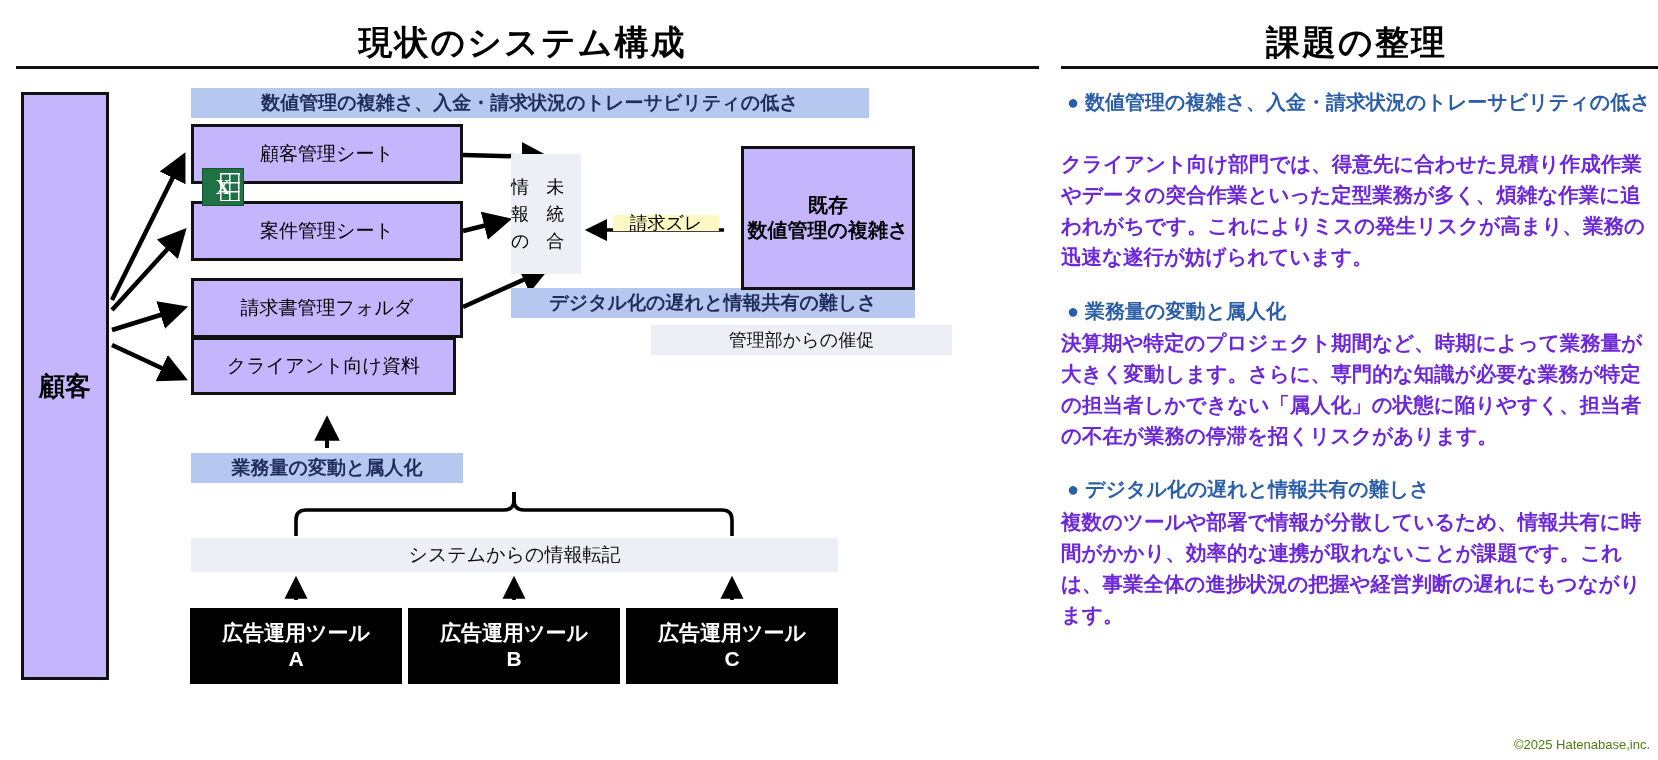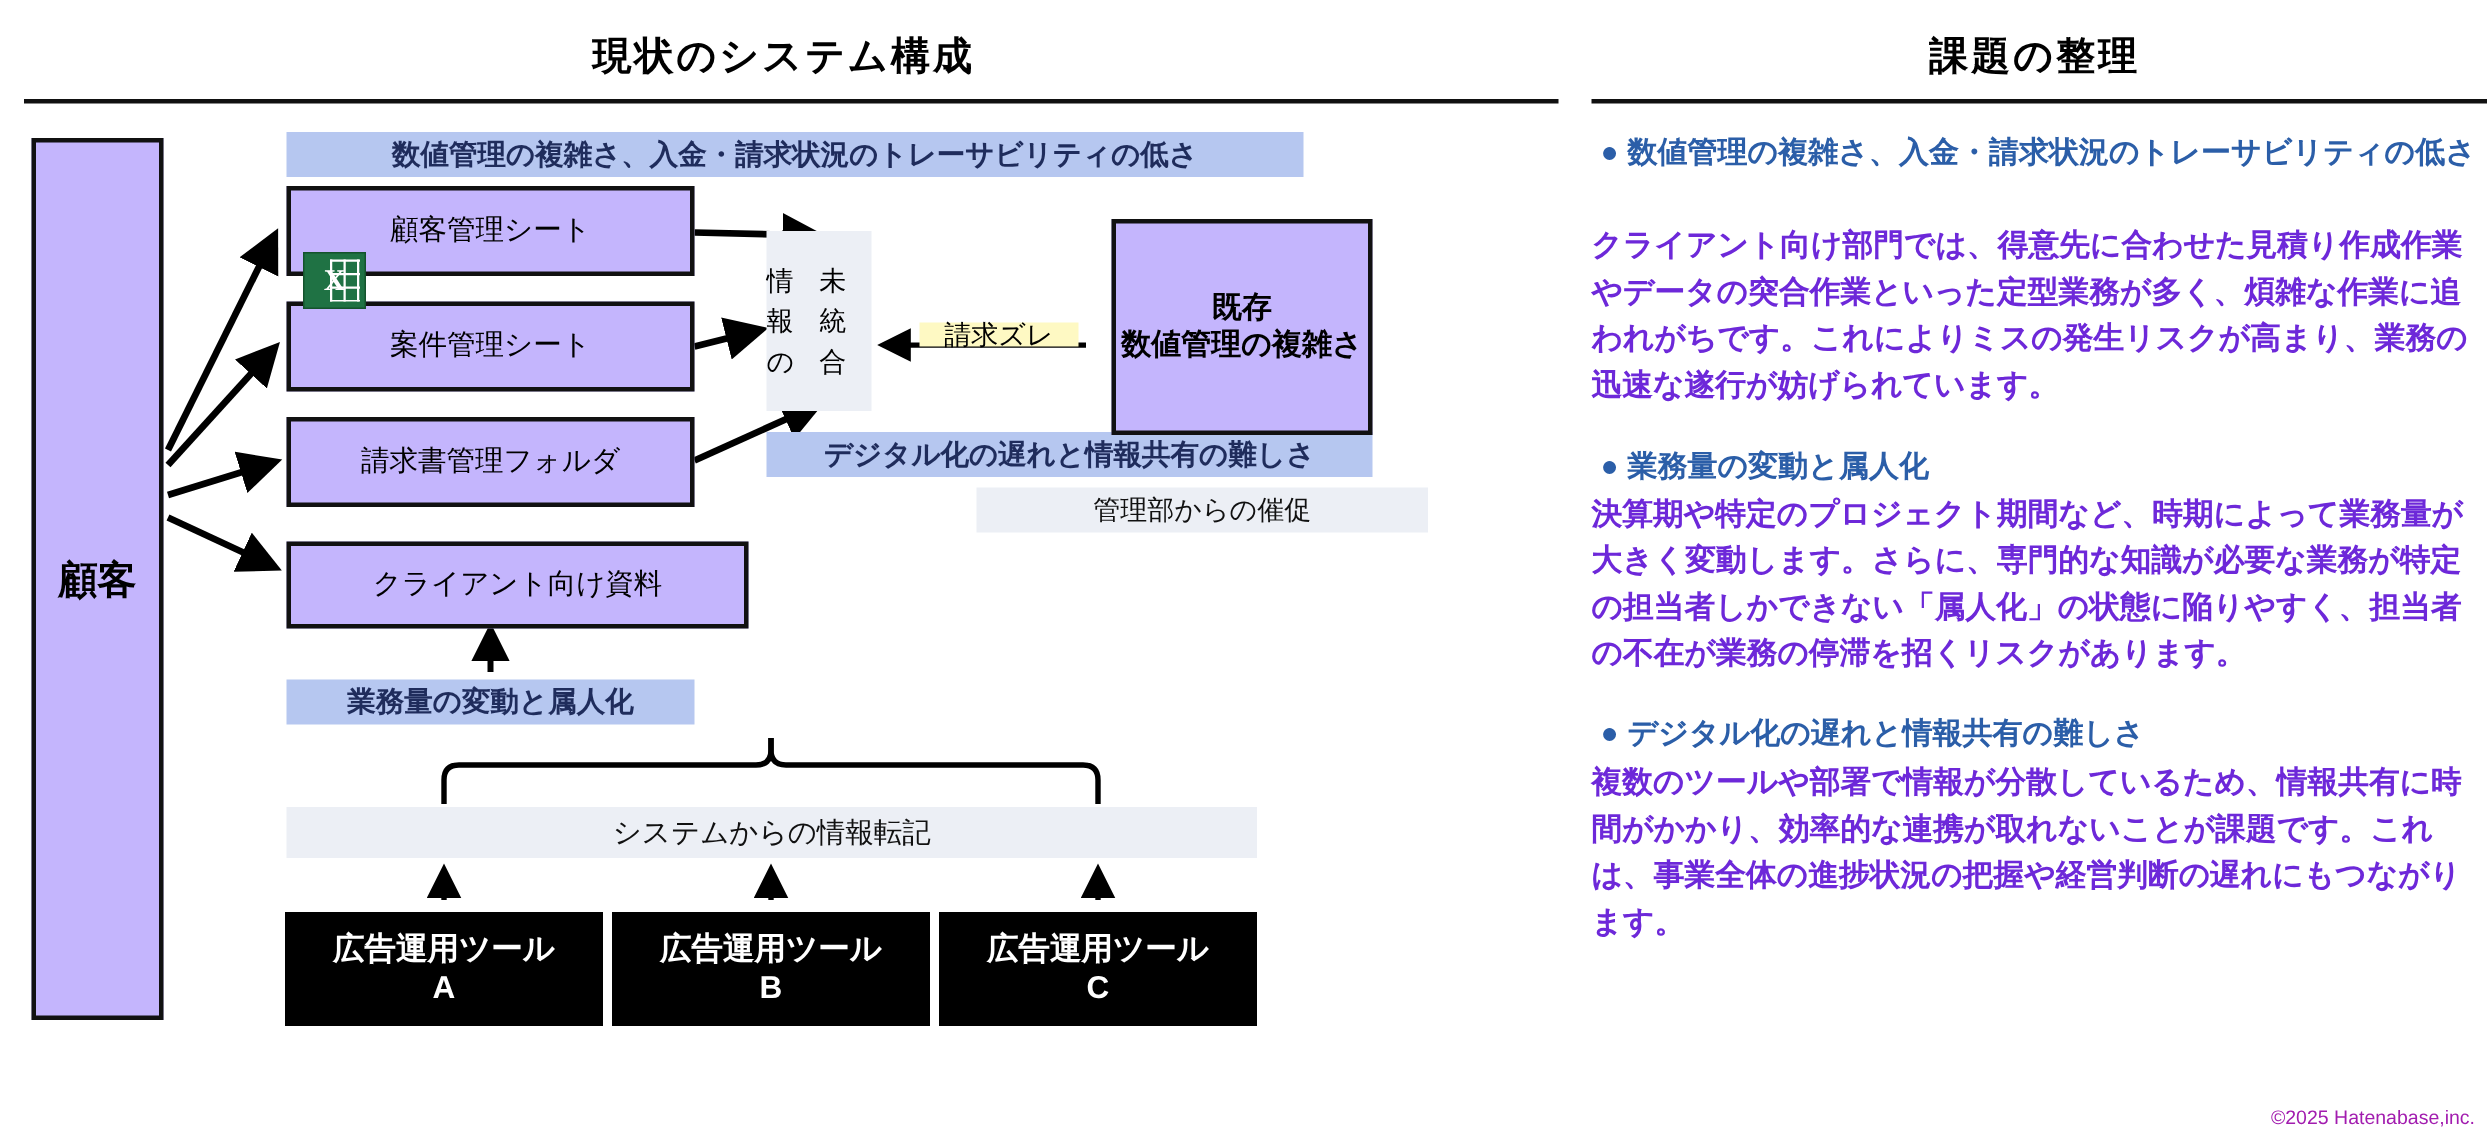--- a/index.html
+++ b/index.html
@@ -20,21 +20,21 @@
     left: 0; top: 0;
     width: 1045px; height: 760px;
   }
   #right-panel {
     position: absolute;
     left: 1055px; top: 0;
     width: 603px; height: 760px;
   }
 
   .panel-title {
-    font-size: 26px;
+    font-size: 34px;
     font-weight: bold;
     text-align: center;
     letter-spacing: 2px;
   }
   #left-title { position: absolute; left: 0; top: 20px; width: 1045px; }
   #left-rule {
     position: absolute; left: 16px; top: 66px;
     width: 1023px; height: 3px; background: #111111;
   }
   #right-title { position: absolute; left: 0; top: 20px; width: 603px; }
@@ -67,21 +67,21 @@
   
   #customer-box {
     left: 21px; top: 92px; width: 88px; height: 588px;
     font-size: 26px; font-weight: bold;
   }
 
   
   #sheet-customer { left: 191px; top: 124px; width: 272px; height: 60px; }
   #sheet-project  { left: 191px; top: 201px; width: 272px; height: 60px; }
   #sheet-invoice  { left: 191px; top: 278px; width: 272px; height: 60px; }
-  #sheet-client   { left: 191px; top: 361px; width: 308px; height: 58px; }
+  #sheet-client   { left: 191px; top: 337px; width: 265px; height: 58px; }
 
   
   #existing-system {
     left: 741px; top: 146px; width: 174px; height: 144px;
     font-weight: bold; font-size: 20px;
   }
 
   
   #ad-tool-a { left: 190px; top: 608px; width: 212px; height: 76px; }
   #ad-tool-b { left: 408px; top: 608px; width: 212px; height: 76px; }
@@ -183,21 +183,21 @@
     font-weight: bold;
     line-height: 1.52;
     letter-spacing: 0px;
     color: #6d28d9;
   }
 
   #copyright {
     position: absolute;
     right: 8px; bottom: 8px;
     font-size: 13px;
-    color: #a21caf;
+    color: #4d7c0f;
   }
 </style>
 </head>
 <body>
 
 <div id="left-panel">
 
   <div id="left-title" class="panel-title">現状のシステム構成</div>
   <div id="left-rule"></div>
 

